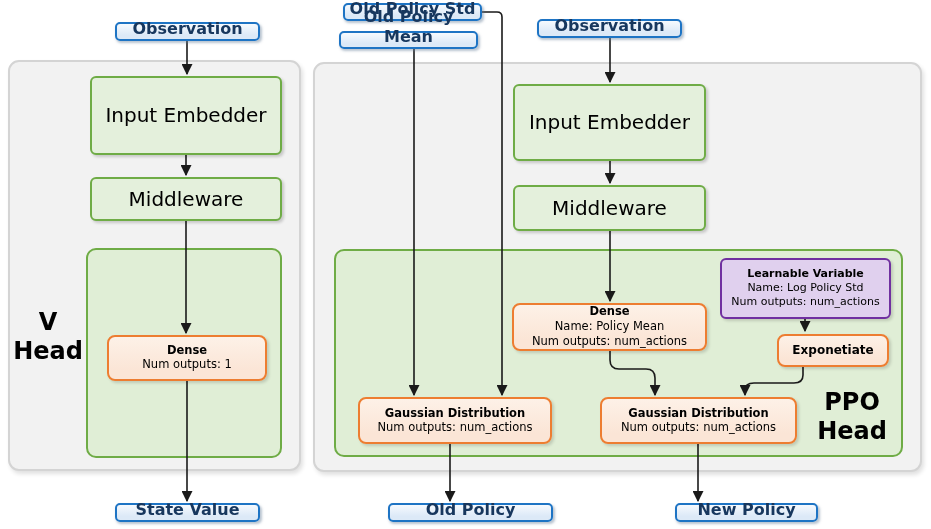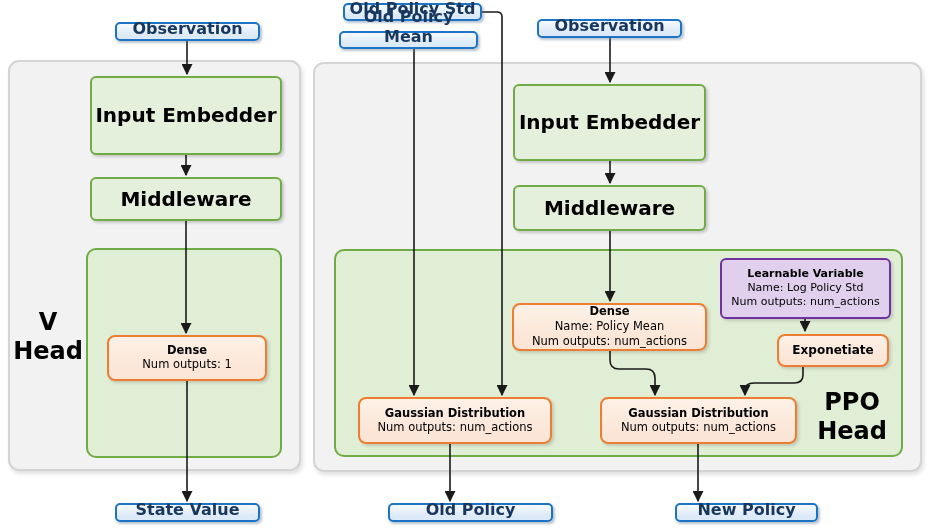--- a/index.html
+++ b/index.html
@@ -34,21 +34,21 @@
   .blue{
     border:2px solid var(--blue-border); border-radius:5px;
     background:linear-gradient(180deg,#F6FAFE 0%,var(--blue-fill) 75%);
     color:var(--blue-text); font-weight:bold; font-size:16px;
     box-shadow:1.5px 2px 2.5px rgba(100,125,150,0.45);
     justify-content:flex-end;
   }
   .greenbox{
     border:2px solid var(--green-border); border-radius:6px;
     background:var(--green-fill); color:#000;
-    font-weight:bold; font-size:20px;
+    font-weight:normal; font-size:20px;
     box-shadow:2px 2px 3px rgba(0,0,0,0.18);
   }
   .orange{
     border:2.5px solid var(--orange-border); border-radius:8px;
     background:linear-gradient(180deg,#FDF1E7 0%,var(--orange-fill) 80%);
     color:#000; font-size:11.5px;
     box-shadow:2px 2px 3px rgba(0,0,0,0.15);
   }
   .purple{
     border:2.5px solid var(--purple-border); border-radius:6px;

